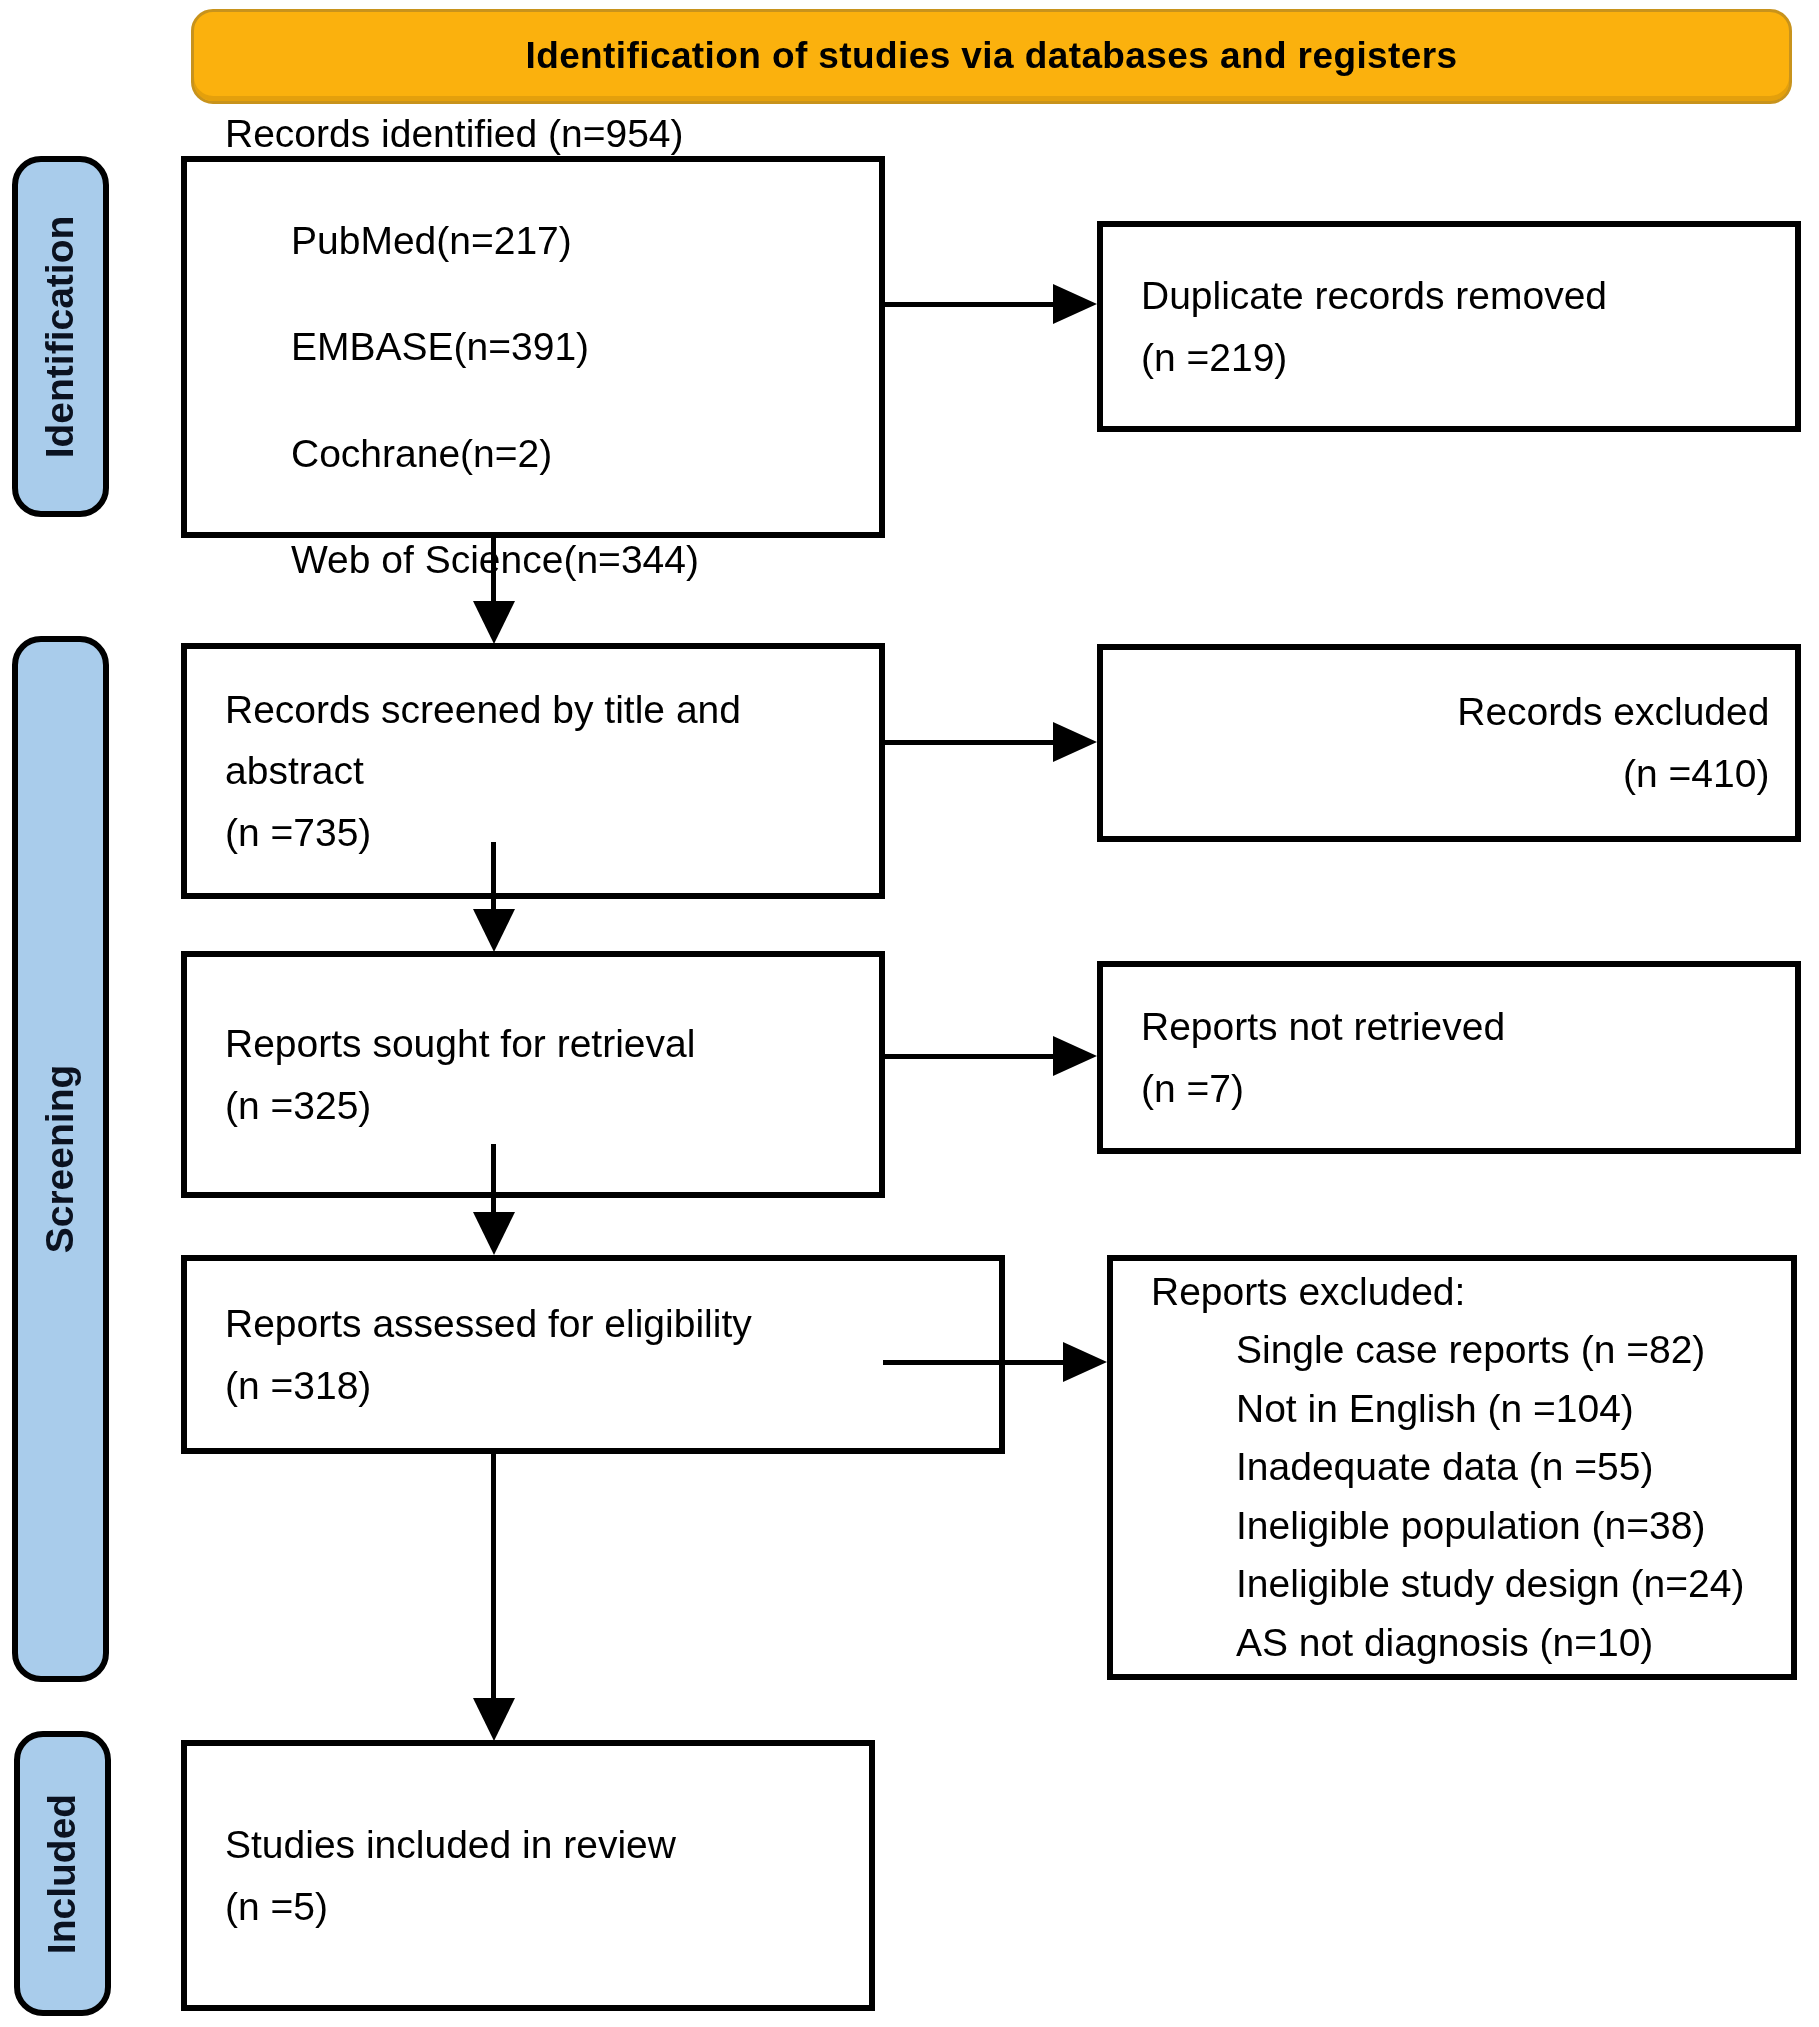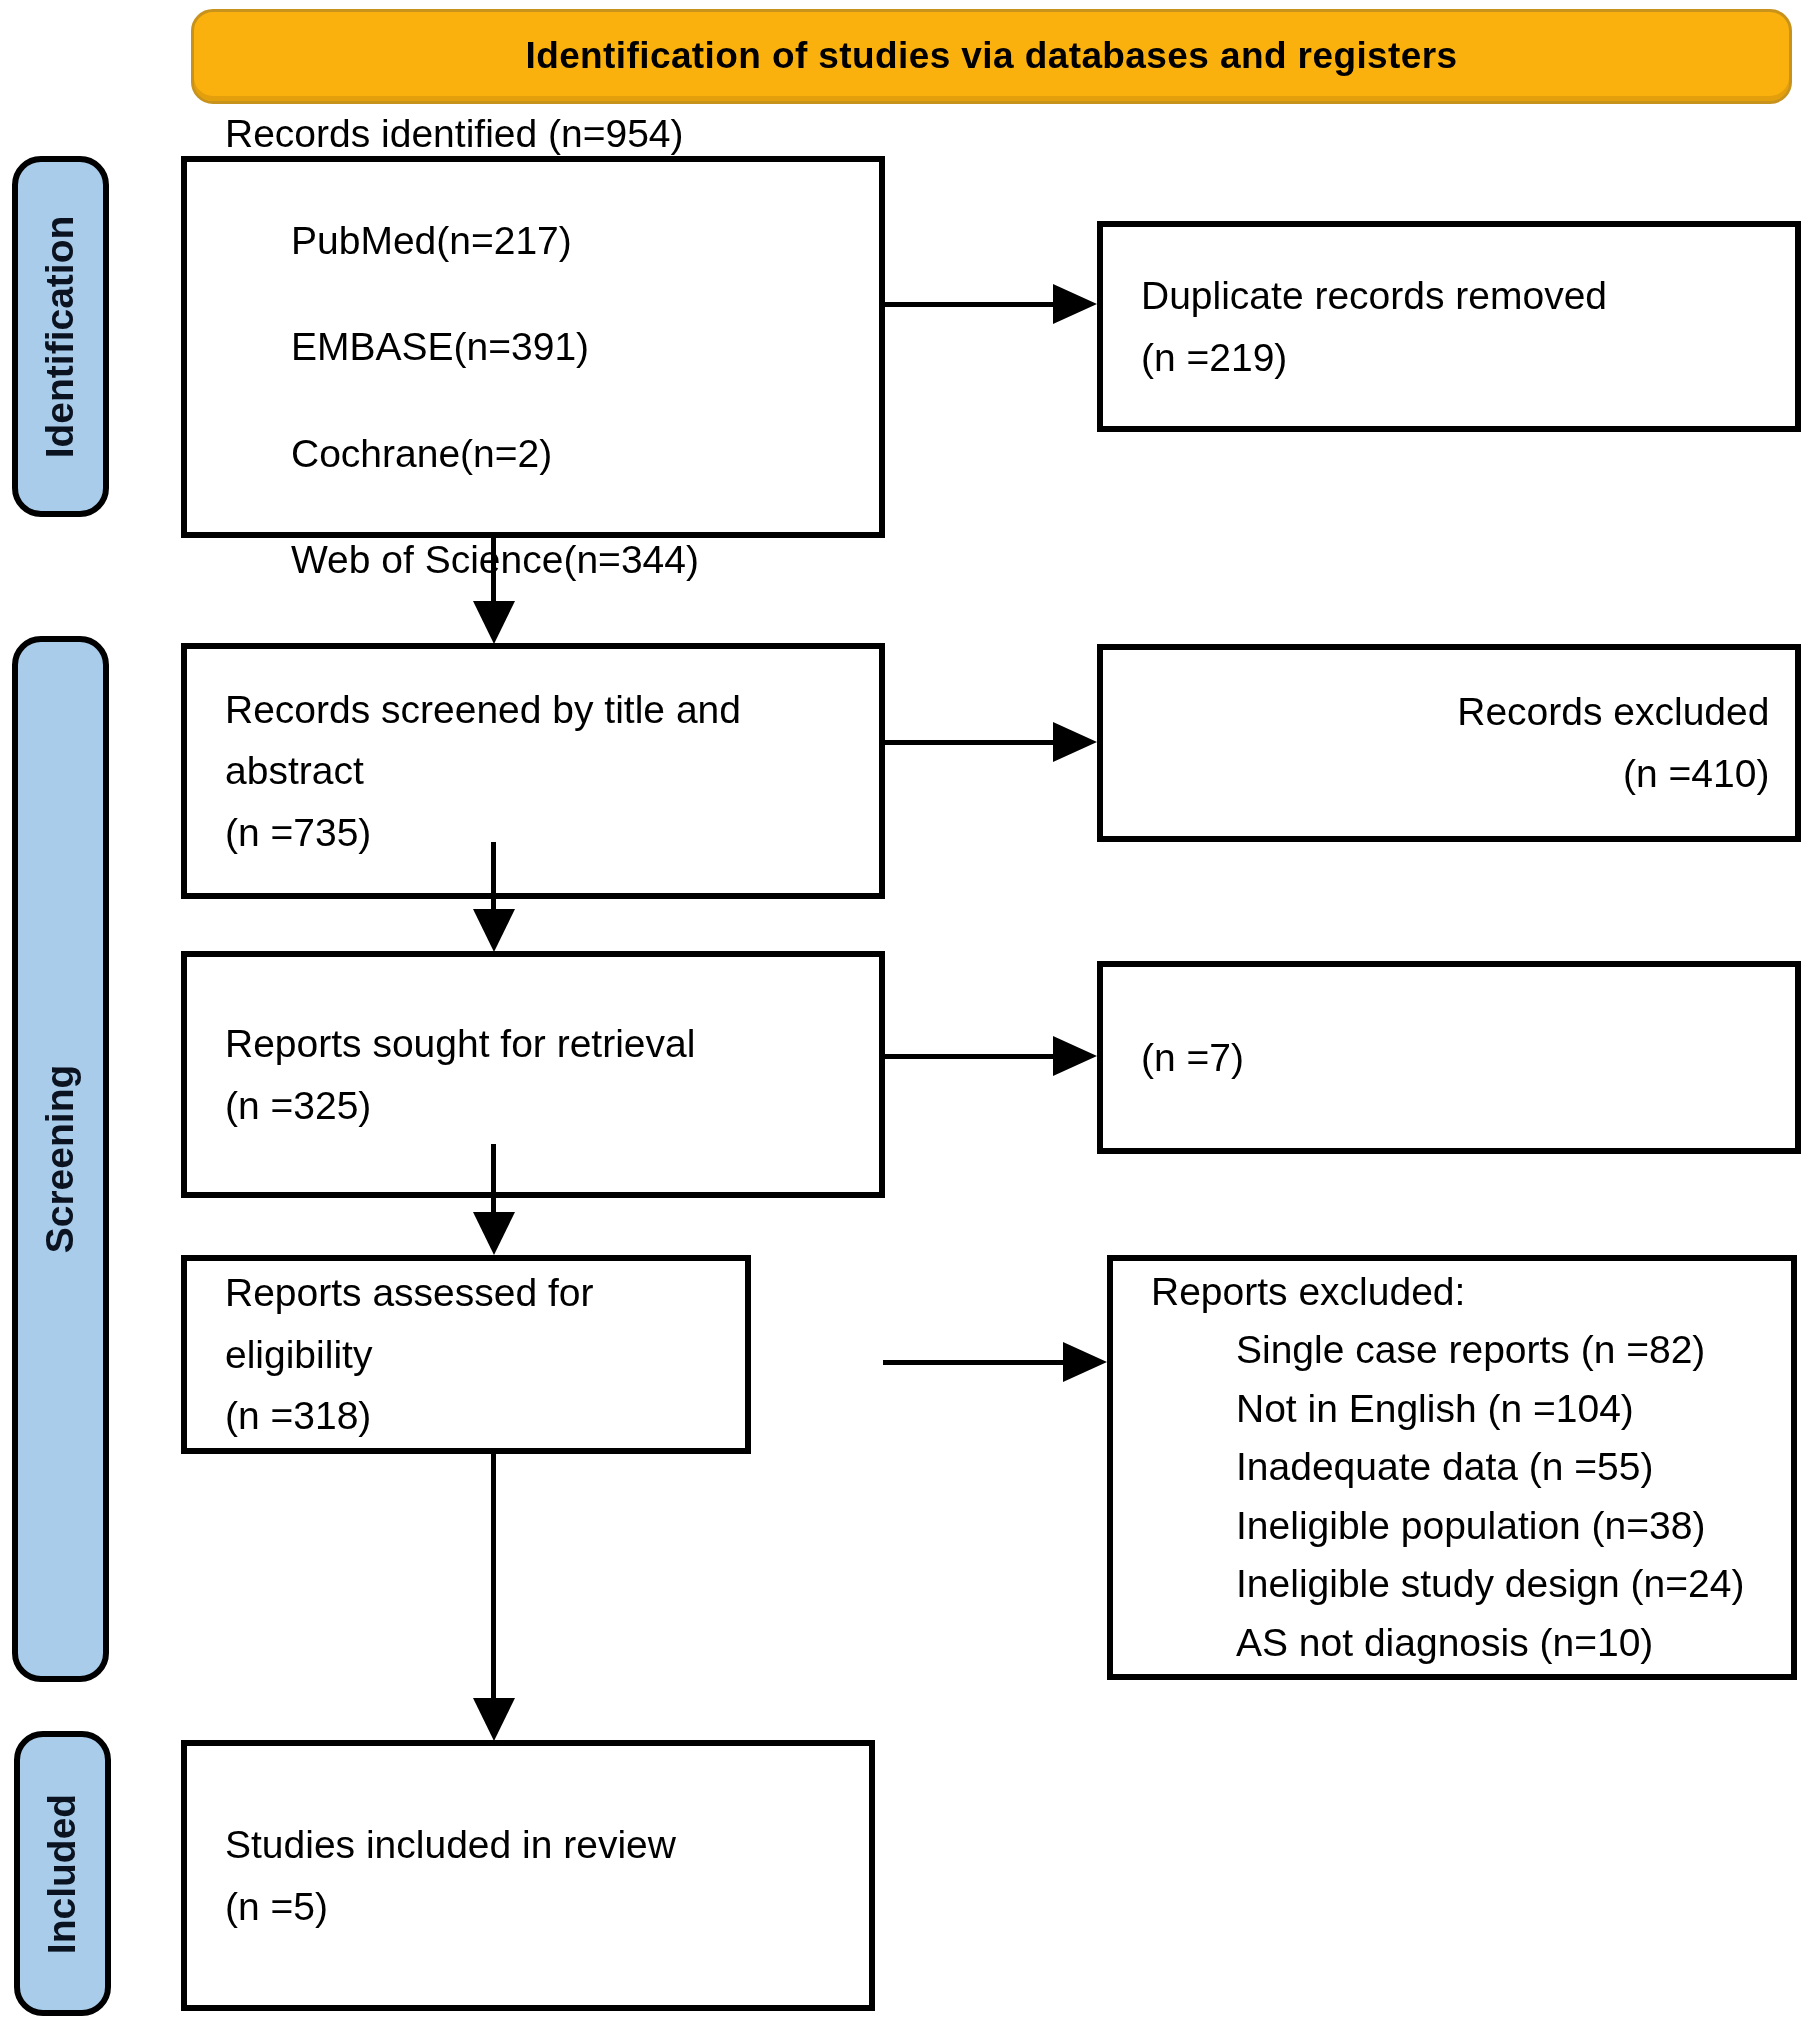--- a/index.html
+++ b/index.html
@@ -75,21 +75,21 @@
   }
   .fbox .indent { padding-left: 66px; }
   .fbox .indent-lg { padding-left: 85px; }
 
   #box-identified        { left: 181px;  top: 156px;  width: 704px; height: 382px; gap: 45px; }
   #box-duplicates        { left: 1097px; top: 197px;  width: 704px; height: 211px; margin-top: 24px; }
   #box-screened          { left: 181px;  top: 643px;  width: 704px; height: 256px; }
   #box-records-excluded  { left: 1097px; top: 644px;  width: 704px; height: 198px; text-align: right; }
   #box-sought            { left: 181px;  top: 951px; width: 704px; height: 247px; }
   #box-not-retrieved     { left: 1097px; top: 961px; width: 704px; height: 193px; }
-  #box-assessed          { left: 181px;  top: 1255px; width: 570px; height: 199px; }
+  #box-assessed          { left: 181px;  top: 1255px; width: 824px; height: 199px; }
   #box-reports-excluded  { left: 1107px; top: 1255px; width: 690px; height: 425px; line-height: 1.5; }
   #box-included          { left: 181px;  top: 1740px; width: 694px; height: 271px; }
 
   
   .arrow { position: absolute; }
   .hline {
     position: absolute;
     height: 5.1px;
     background: #000000;
   }
@@ -154,20 +154,21 @@
     <div>Records excluded</div>
     <div>(n =410)</div>
   </div>
 
   <div class="fbox" id="box-sought">
     <div>Reports sought for retrieval</div>
     <div>(n =325)</div>
   </div>
 
   <div class="fbox" id="box-not-retrieved">
+    <div>Reports not retrieved</div>
     <div>(n =7)</div>
   </div>
 
   <div class="fbox" id="box-assessed">
     <div>Reports assessed for eligibility</div>
     <div>(n =318)</div>
   </div>
 
   <div class="fbox" id="box-reports-excluded">
     <div>Reports excluded:</div>

